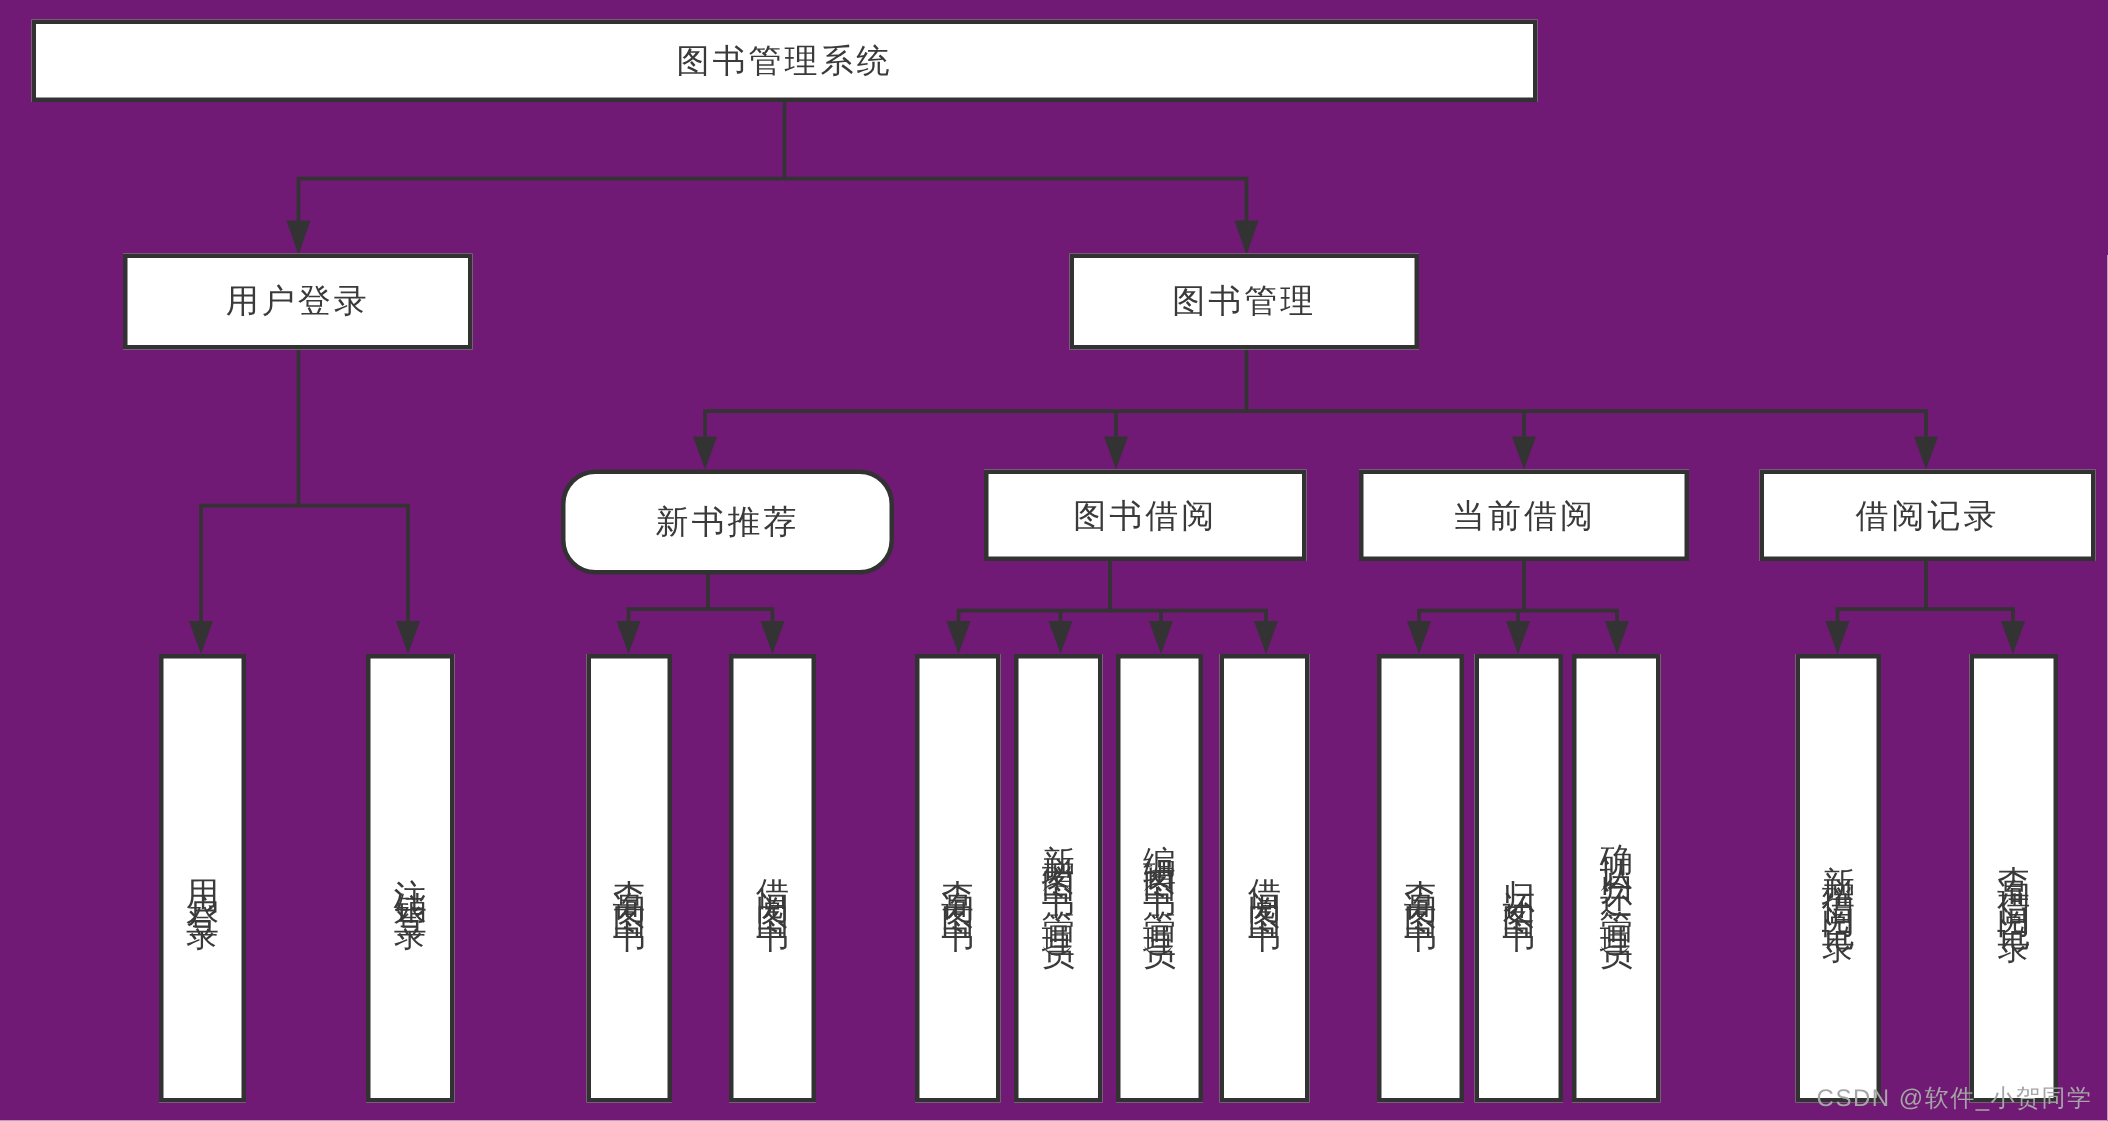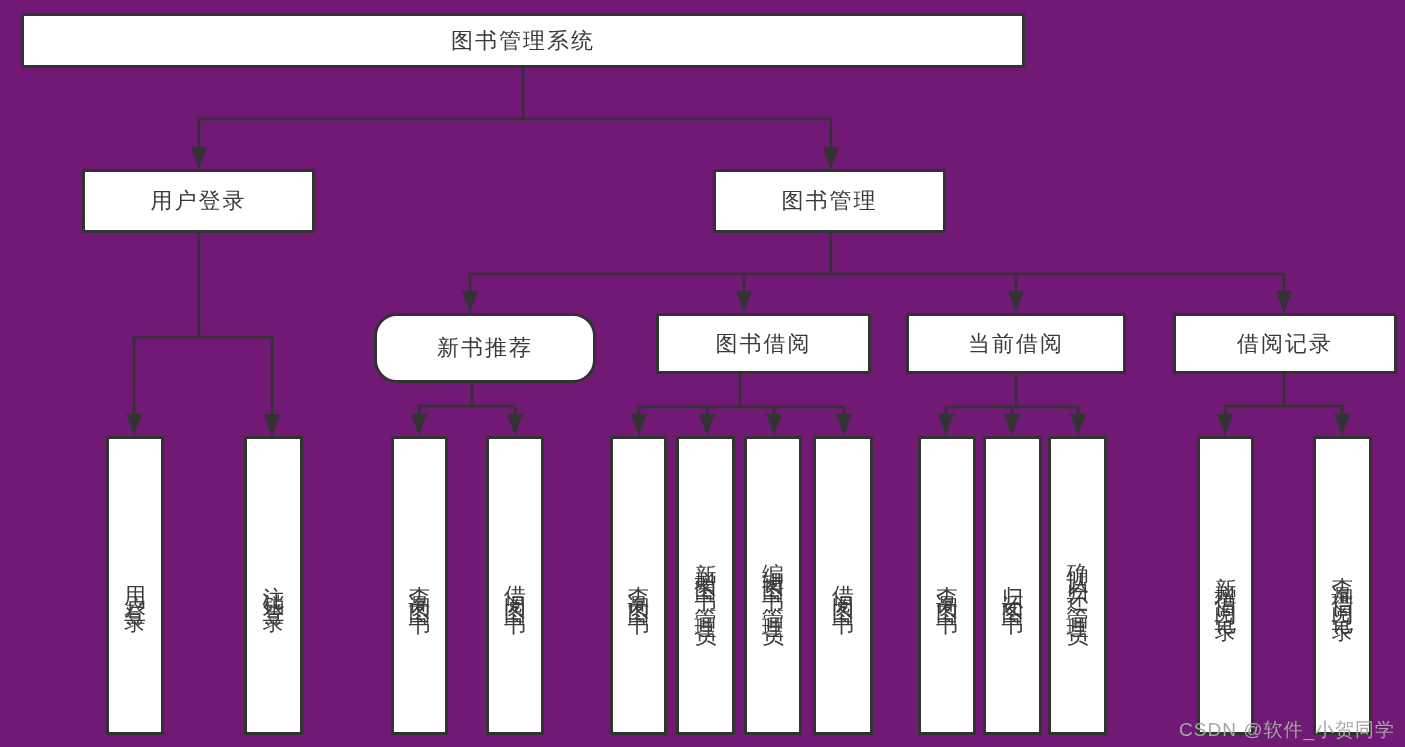--- a/index.html
+++ b/index.html
@@ -43,21 +43,21 @@
     text-orientation: mixed;
     font-size: 22px;
     letter-spacing: 9px;
     line-height: 1;
     white-space: nowrap;
   }
   .watermark {
     position: absolute;
     right: 10px;
     bottom: 4px;
-    font-size: 19px;
+    font-size: 16px;
     color: #a5a5a5;
     letter-spacing: 1px;
     white-space: nowrap;
     margin-left: 24px;
   }
 </style>
 </head>
 <body>
 
 <div id="stage">

